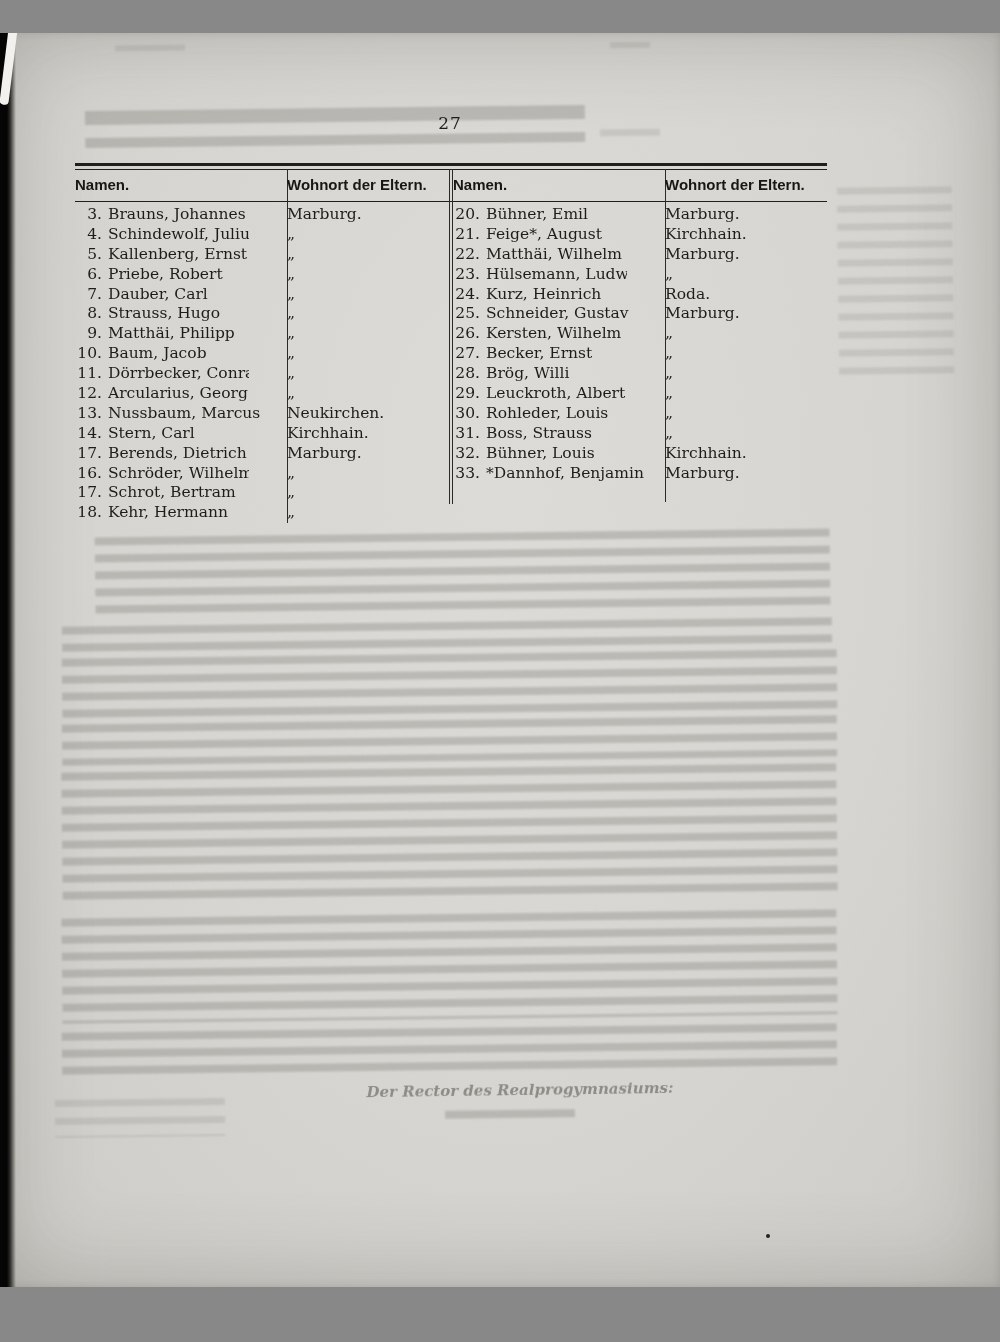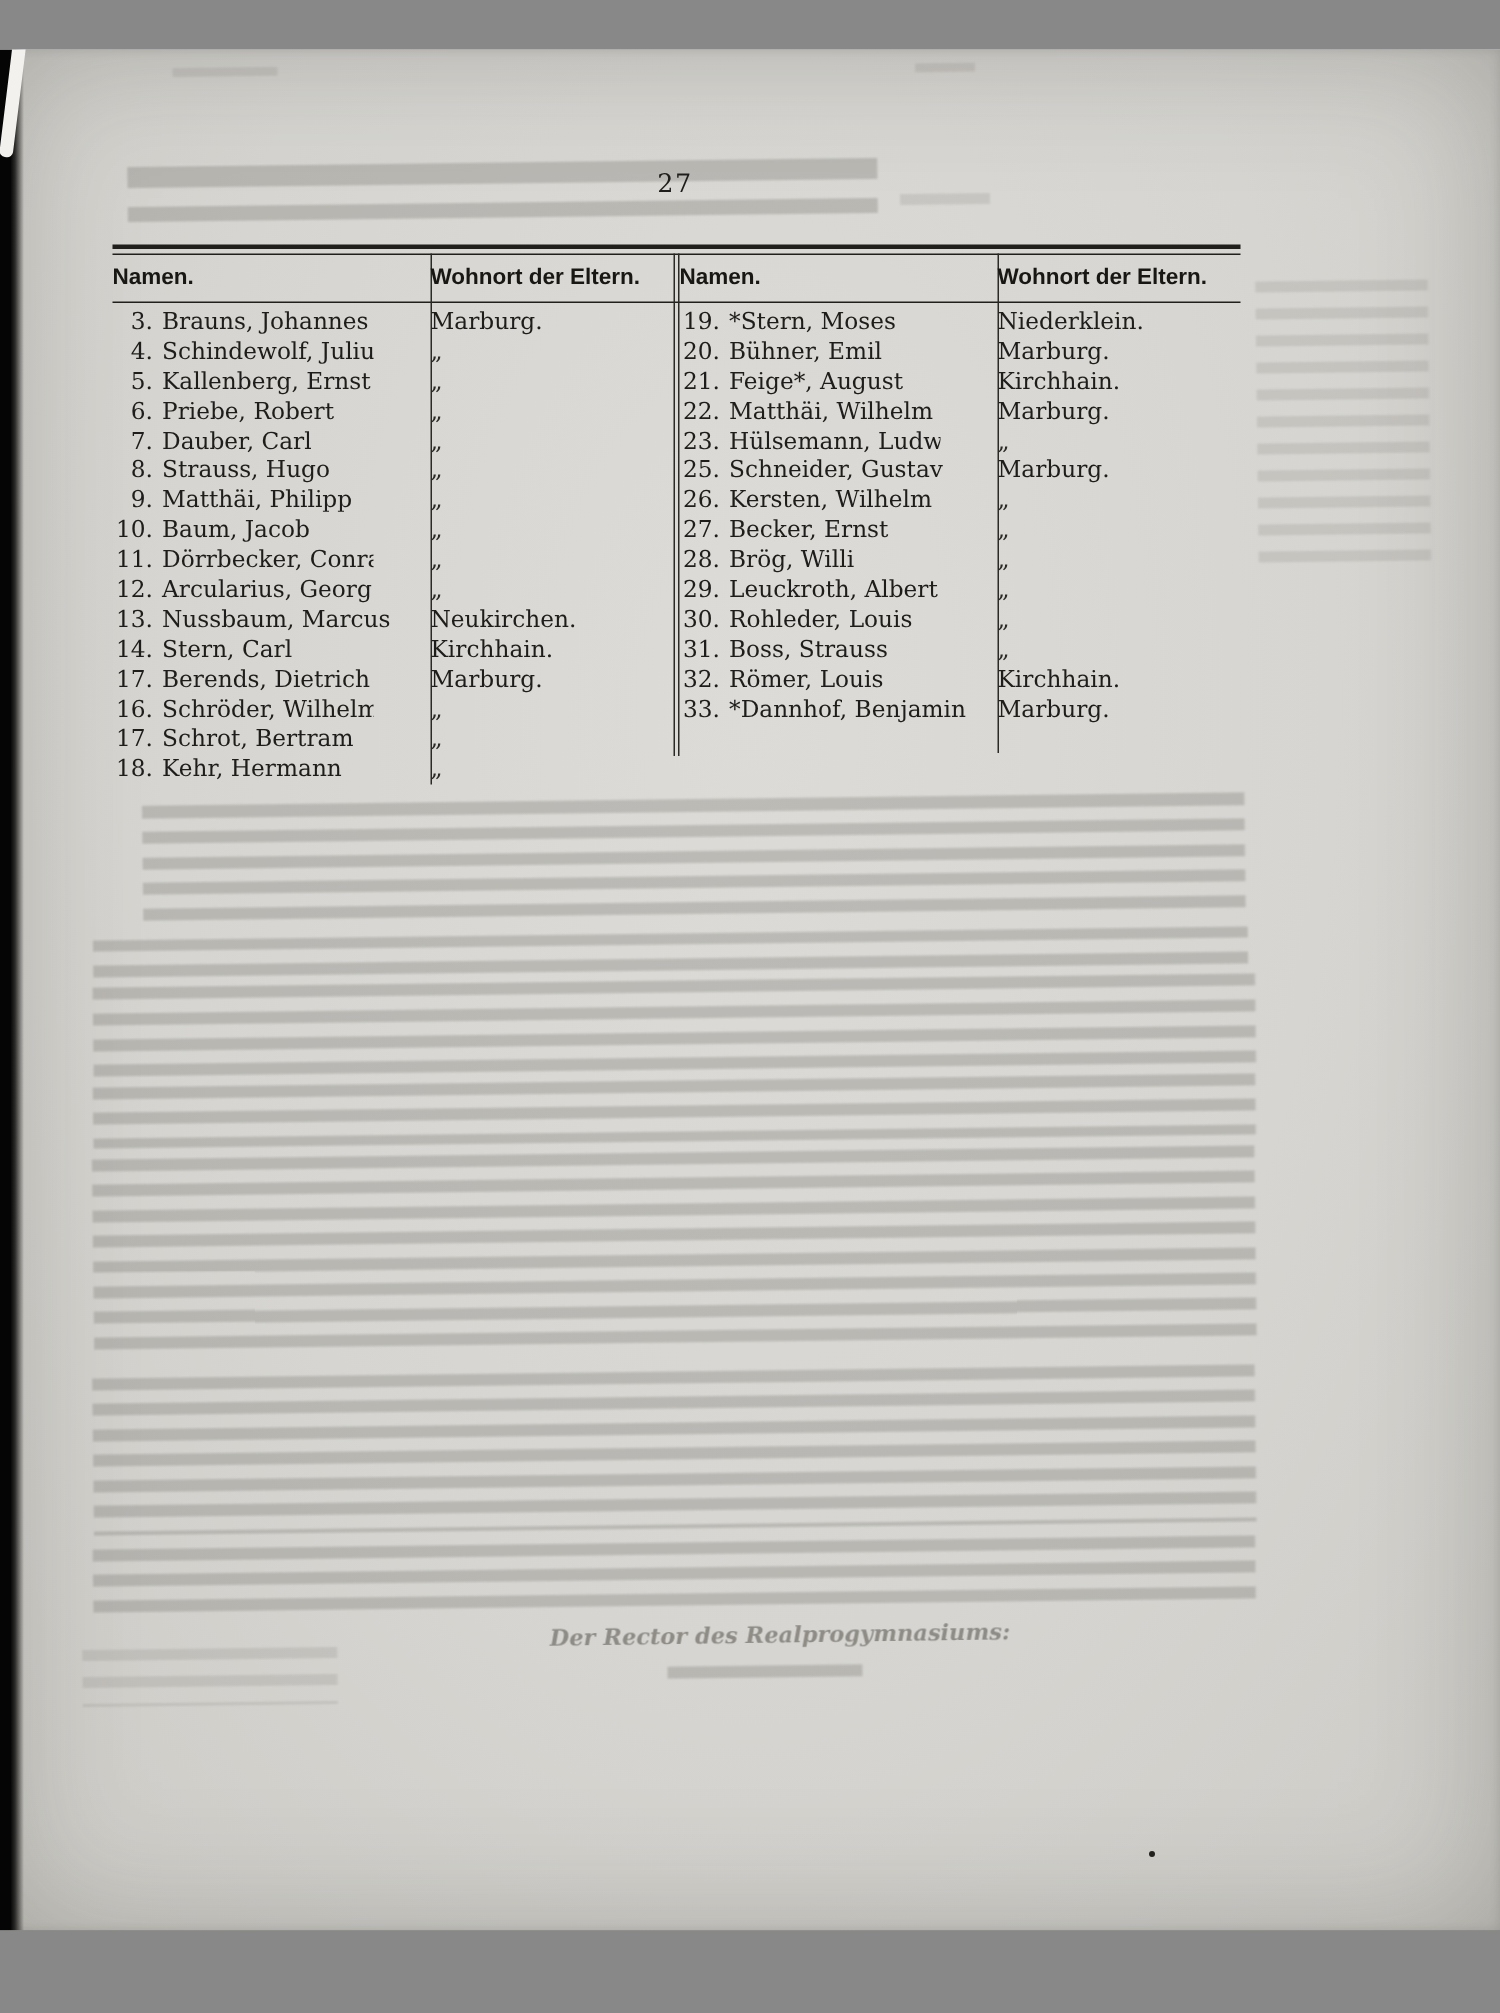--- a/index.html
+++ b/index.html
@@ -191,45 +191,45 @@
           <span class="wohnort ditto">„</span>
         </div>
         <div class="row">
           <span class="num">18.</span>
           <span class="nm">Kehr, Hermann</span>
           <span class="wohnort ditto">„</span>
         </div>
       </div>
     <div class="rows rows-right" id="right-rows">
         <div class="row">
-          <span class="num">19.</span>
-          <span class="nm">*Stern, Moses</span>
-          <span class="wohnort">Niederklein.</span>
-        </div>
-        <div class="row">
           <span class="num">20.</span>
           <span class="nm">Bühner, Emil</span>
           <span class="wohnort">Marburg.</span>
         </div>
         <div class="row">
           <span class="num">21.</span>
           <span class="nm">Feige*, August</span>
           <span class="wohnort">Kirchhain.</span>
         </div>
         <div class="row">
           <span class="num">22.</span>
           <span class="nm">Matthäi, Wilhelm</span>
           <span class="wohnort">Marburg.</span>
         </div>
         <div class="row">
           <span class="num">23.</span>
           <span class="nm">Hülsemann, Ludwig</span>
           <span class="wohnort ditto">„</span>
         </div>
         <div class="row">
+          <span class="num">24.</span>
+          <span class="nm">Kurz, Heinrich</span>
+          <span class="wohnort">Roda.</span>
+        </div>
+        <div class="row">
           <span class="num">25.</span>
           <span class="nm">Schneider, Gustav</span>
           <span class="wohnort">Marburg.</span>
         </div>
         <div class="row">
           <span class="num">26.</span>
           <span class="nm">Kersten, Wilhelm</span>
           <span class="wohnort ditto">„</span>
         </div>
         <div class="row">
@@ -252,21 +252,21 @@
           <span class="nm">Rohleder, Louis</span>
           <span class="wohnort ditto">„</span>
         </div>
         <div class="row">
           <span class="num">31.</span>
           <span class="nm">Boss, Strauss</span>
           <span class="wohnort ditto">„</span>
         </div>
         <div class="row">
           <span class="num">32.</span>
-          <span class="nm">Römer, Louis</span>
+          <span class="nm">Bühner, Louis</span>
           <span class="wohnort">Kirchhain.</span>
         </div>
         <div class="row">
           <span class="num">33.</span>
           <span class="nm">*Dannhof, Benjamin</span>
           <span class="wohnort">Marburg.</span>
         </div>
       </div>
   </div>
 

